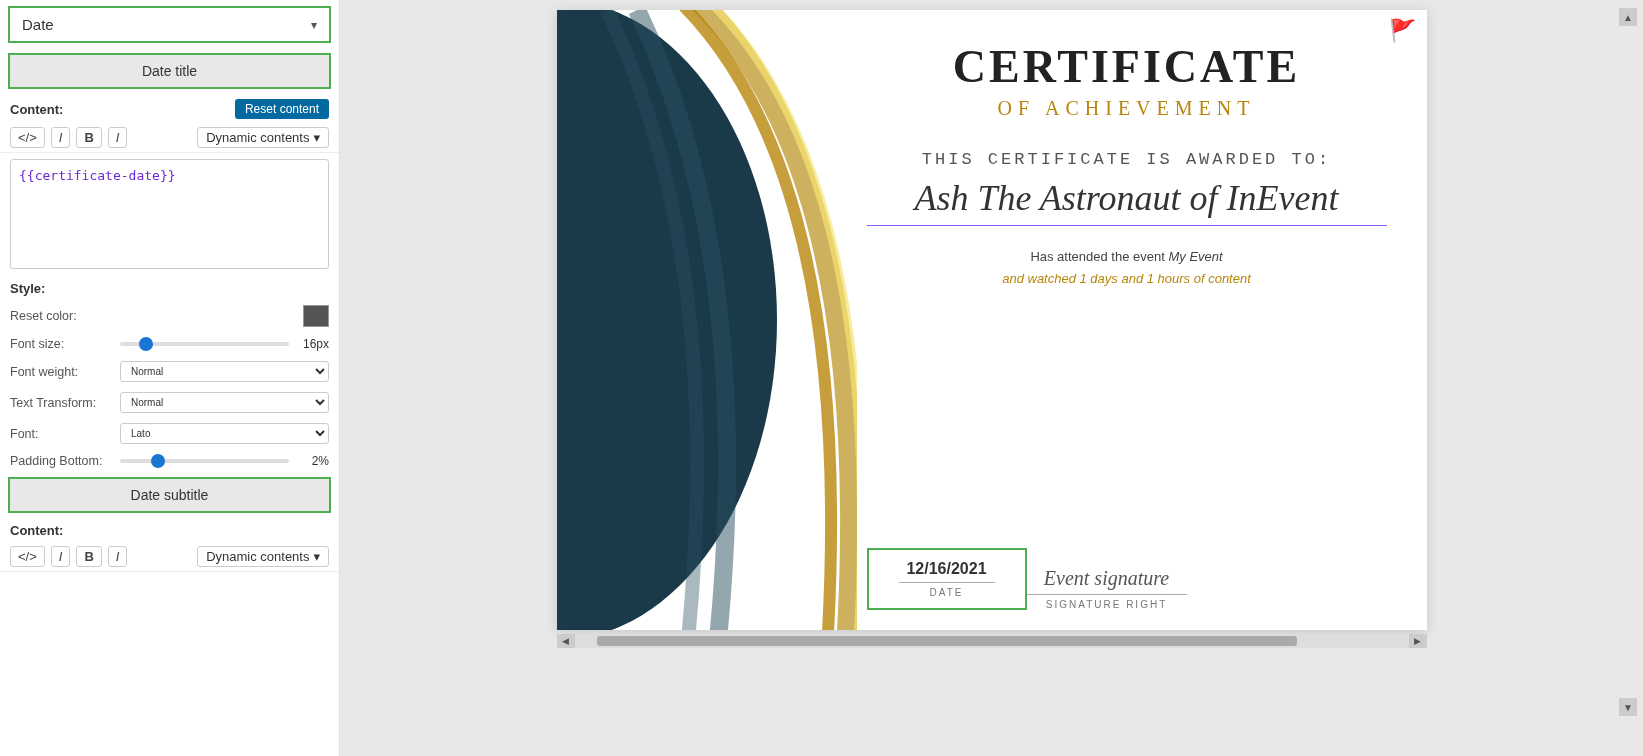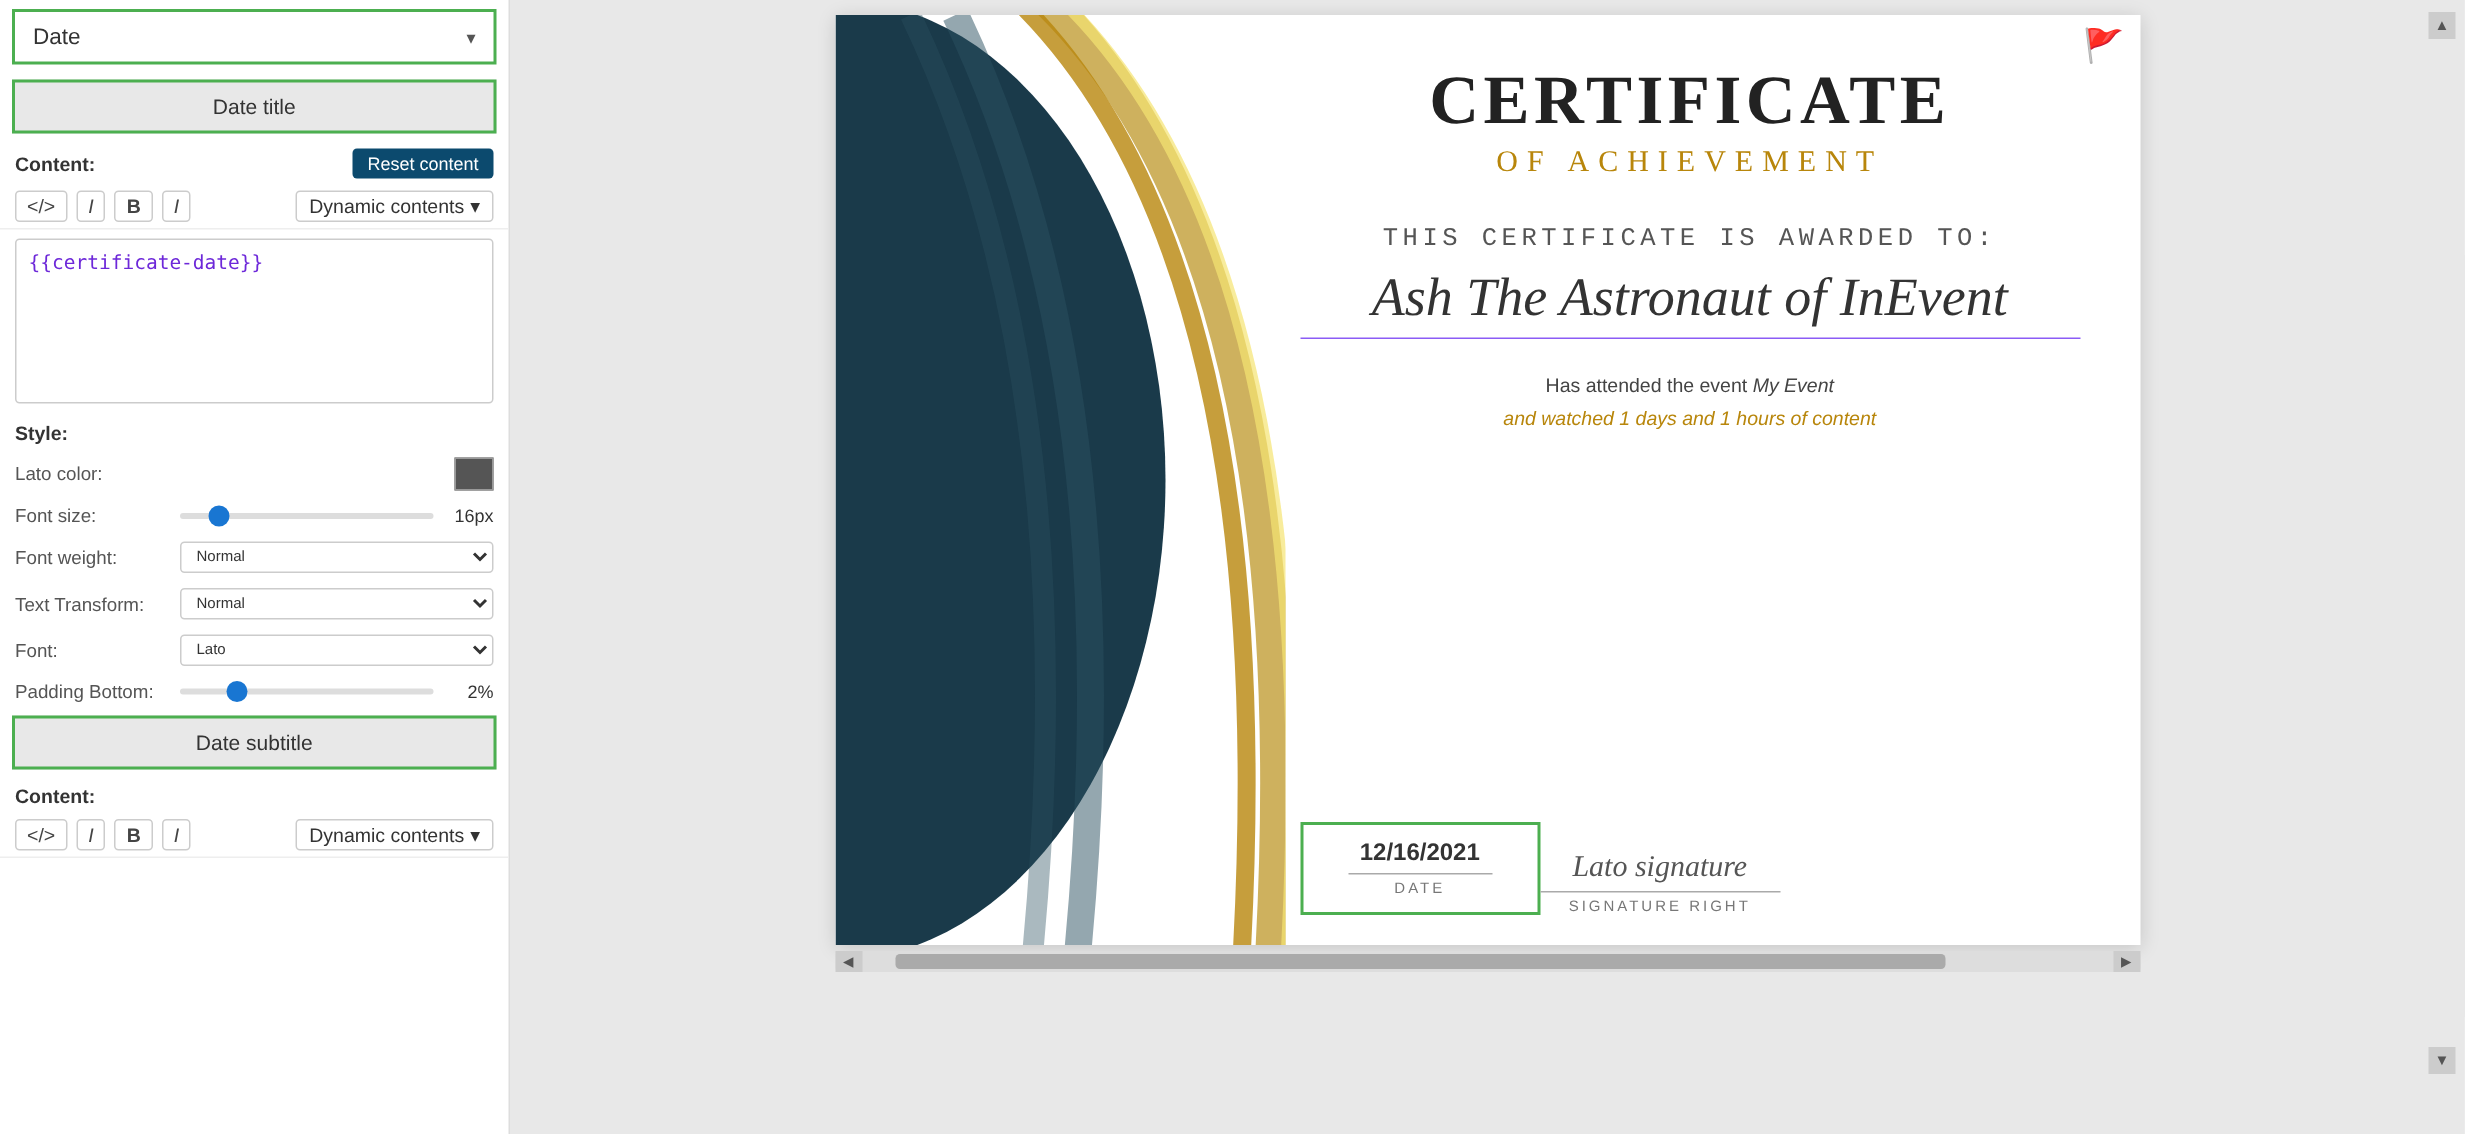--- a/index.html
+++ b/index.html
@@ -50,21 +50,21 @@
       align-items: center;
       justify-content: space-between;
       padding: 6px 10px 4px 10px;
     }
     .content-label {
       font-size: 13px;
       color: #333;
       font-weight: bold;
     }
     .reset-btn {
-      background: #0c4a6e;
+      background: #0369a1;
       color: #fff;
       border: none;
       border-radius: 3px;
       padding: 3px 10px;
       font-size: 12px;
       cursor: pointer;
     }
 
     
     .toolbar-row {
@@ -435,21 +435,21 @@
       <span>Dynamic contents</span>
       <span>▾</span>
     </div>
   </div>
 
   <textarea class="content-textarea" style="">{{certificate-date}}</textarea>
 
   <div class="style-label">Style:</div>
 
   <div class="prop-row">
-    <span class="prop-label">Lato color:</span>
+    <span class="prop-label">Reset color:</span>
     <div class="color-swatch"></div>
   </div>
 
   <div class="prop-row">
     <span class="prop-label">Font size:</span>
     <div class="slider-container">
       <input type="range" class="slider" min="8" max="72" value="16" style="">
       <span class="slider-value">16px</span>
     </div>
   </div>
@@ -558,21 +558,21 @@
         <span class="highlight">and watched 1 days and 1 hours of content</span>
       </div>
 
       <div class="cert-bottom-row">
         <div class="cert-date-box">
           <div class="cert-date-value">12/16/2021</div>
           <div class="cert-date-label">DATE</div>
         </div>
 
         <div class="cert-signature-box">
-          <div class="cert-signature-value">Lato signature</div>
+          <div class="cert-signature-value">Event signature</div>
           <div class="cert-sig-label">SIGNATURE RIGHT</div>
         </div>
       </div>
     </div>
   </div>
 
   <div class="bottom-scrollbar">
     <div class="scroll-arrow-left">◀</div>
     <div class="bottom-scrollbar-thumb"></div>
     <div class="scroll-arrow-right" style="position:absolute; right:0;">▶</div>

